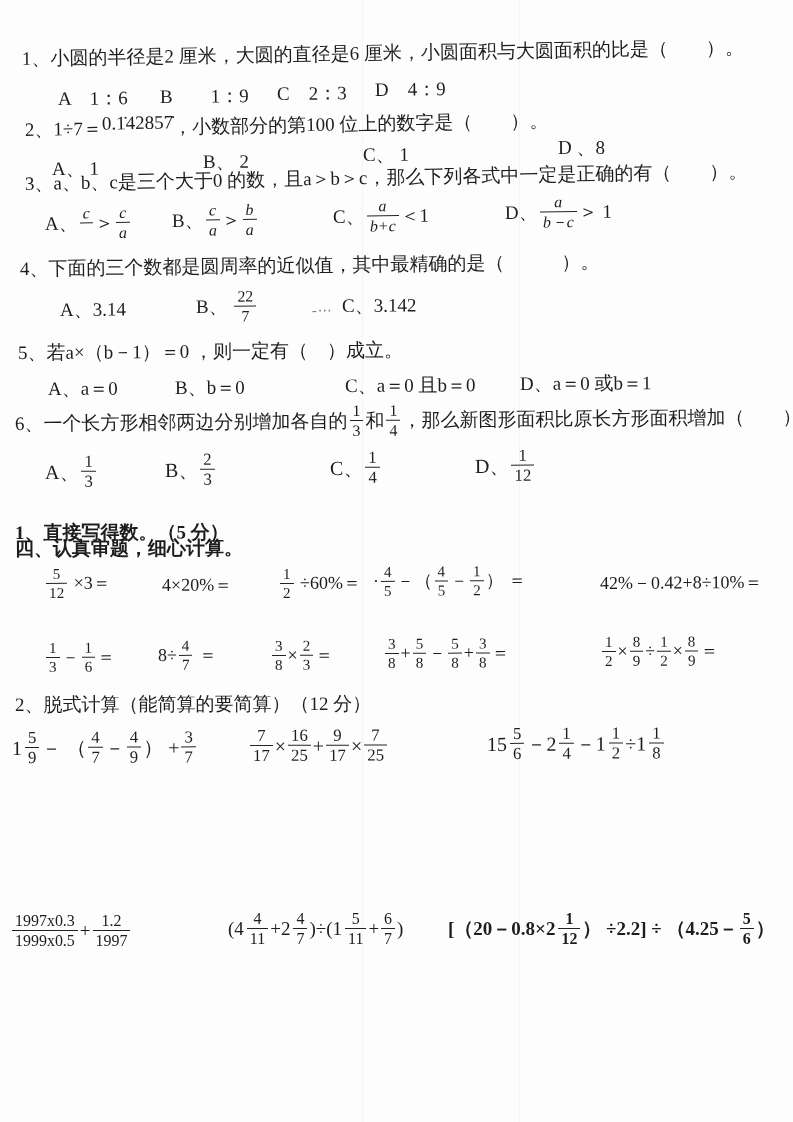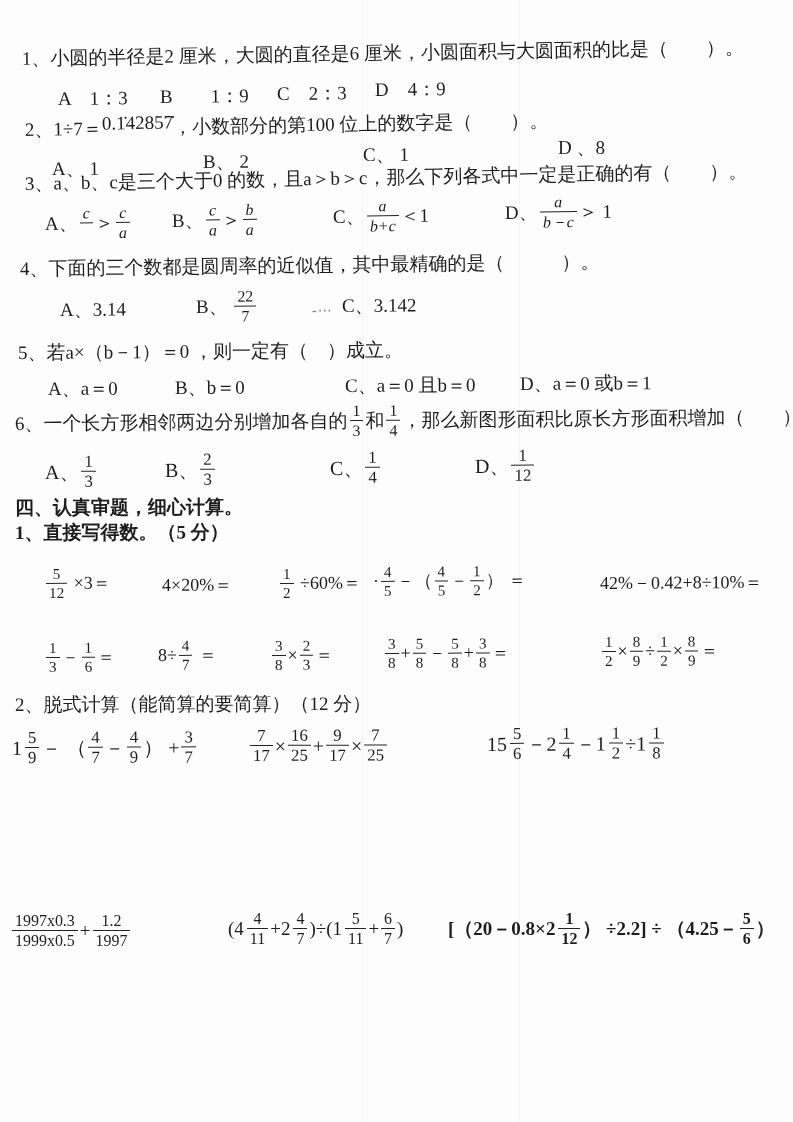--- a/index.html
+++ b/index.html
@@ -5,21 +5,21 @@
   html,body{margin:0;padding:0;background:#e8e8e8;}
   .page{
     position:relative;width:793px;height:1122px;margin:0 auto;
     background:#fdfdfd;color:#1d1d1d;overflow:hidden;
     font-family:"Liberation Serif","DejaVu Serif",serif;
     padding-left:12px;
   }
   .fold{position:absolute;top:0;bottom:0;width:1px;background:#f4f4f4;}
   .ln{position:absolute;white-space:nowrap;transform-origin:left center;line-height:1.3;}
   .t19{font-size:19px;}
-  .bold{font-weight:bold;}
+  .bold{font-weight:bold;margin-top:41px;}
   .semi{font-weight:600;}
   .expr{display:inline-flex;align-items:center;}
   .e18{font-size:18px;}
   .e19{font-size:19px;}
   .e20{font-size:20px;}
   .mt{white-space:pre;}
   .fr{display:inline-block;text-align:center;vertical-align:middle;font-size:0.84em;margin:0 2px;line-height:1;}
   .fr .n{display:block;line-height:1.15;padding:0 3px;}
   .fr .d{display:block;line-height:1.2;padding:0 3px;border-top:1.5px solid #222;min-height:0.4em;}
   .mx{display:inline-flex;align-items:center;}
@@ -30,21 +30,21 @@
   .expr.centered{height:52px;}
 </style>
 </head>
 <body>
 
 <div class="page">
   <div class="fold" style="left:362px"></div>
   <div class="fold" style="left:519px"></div>
 
   <div class="ln t19" style="left:22px;top:47px;transform:rotate(-0.9deg)">1、小圆的半径是2 厘米，大圆的直径是6 厘米，小圆面积与大圆面积的比是（　　）。</div>
-  <div class="ln t19" style="left:58px;top:87px;transform:rotate(-0.6deg)">A　1：3</div>
+  <div class="ln t19" style="left:58px;top:87px;transform:rotate(-0.6deg)">A　1：6</div>
   <div class="ln t19" style="left:160px;top:85px;transform:rotate(-0.6deg)">B　　1：9</div>
   <div class="ln t19" style="left:277px;top:82px;transform:rotate(-0.6deg)">C　2：3</div>
   <div class="ln t19" style="left:375px;top:78px;transform:rotate(-0.8deg)">D　4：9</div>
 
   <div class="ln t19 expr" style="left:25px;top:118px;transform:rotate(-1deg)">
       <span class="mt">2、1÷7＝</span>
       <span class="sup">0.1̇42857̇</span>
       <span class="mt">，小数部分的第100 位上的数字是（　　）。</span>
     </div>
   <div class="ln t19" style="left:52px;top:157px;transform:rotate(-0.5deg)">A、 1</div>

